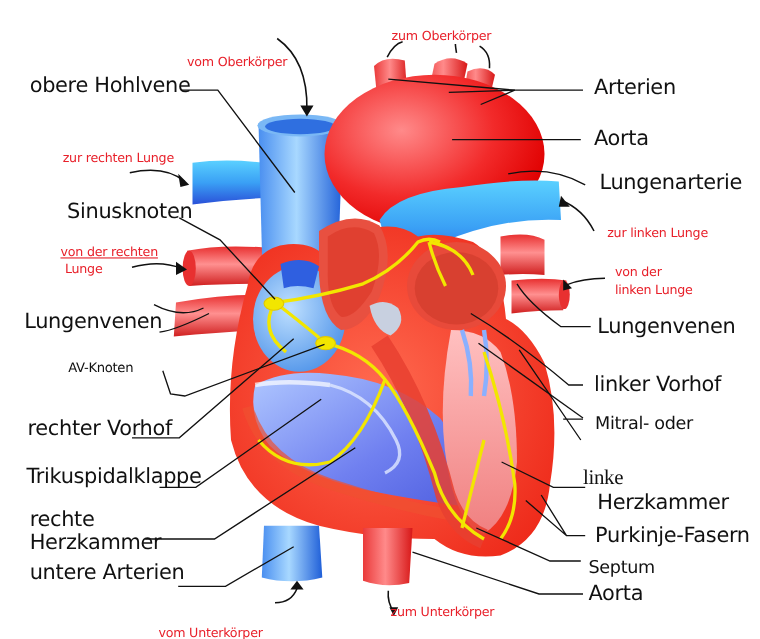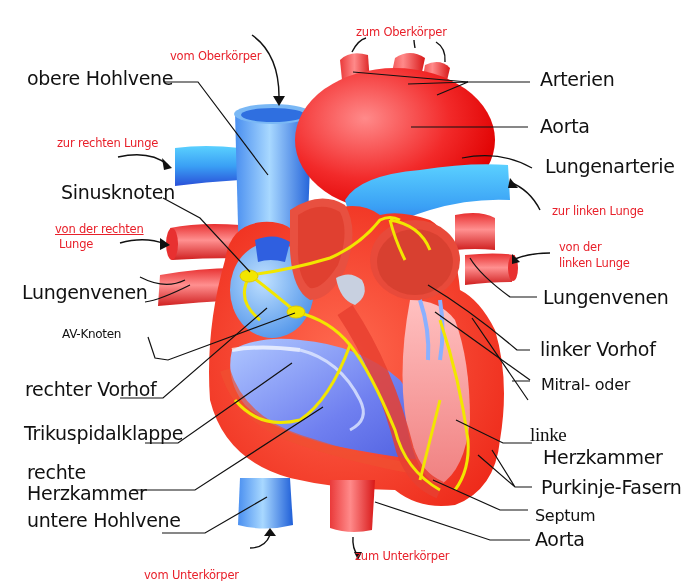--- a/index.html
+++ b/index.html
@@ -179,21 +179,21 @@
 </svg>
 
 <div class="lbl big" style="left:27px;top:69px;">obere Hohlvene</div>
 <div class="lbl big" style="left:61px;top:183px;">Sinusknoten</div>
 <div class="lbl big" style="left:22px;top:283px;">Lungenvenen</div>
 <div class="lbl small" style="left:62px;top:325px;">AV-Knoten</div>
 <div class="lbl big" style="left:25px;top:380px;">rechter Vorhof</div>
 <div class="lbl big" style="left:24px;top:424px;">Trikuspidalklappe</div>
 <div class="lbl big" style="left:27px;top:463px;">rechte</div>
 <div class="lbl big" style="left:27px;top:484px;">Herzkammer</div>
-<div class="lbl big" style="left:27px;top:511px;">untere Hohlvene</div>
+<div class="lbl big" style="left:27px;top:511px;">untere Arterien</div>
 
 <div class="lbl big" style="left:540px;top:70px;">Arterien</div>
 <div class="lbl big" style="left:540px;top:117px;">Aorta</div>
 <div class="lbl big" style="left:545px;top:157px;">Lungenarterie</div>
 <div class="lbl big" style="left:543px;top:288px;">Lungenvenen</div>
 <div class="lbl big" style="left:540px;top:340px;text-align:right;">linker Vorhof</div>
 <div class="lbl" style="left:541px;top:375px;">Mitral- oder</div>
 <div class="lbl big" style="left:530px;top:425px;font-family:Liberation Serif, serif;">linke</div>
 <div class="lbl big" style="left:543px;top:448px;">Herzkammer</div>
 <div class="lbl big" style="left:541px;top:478px;">Purkinje-Fasern</div>

